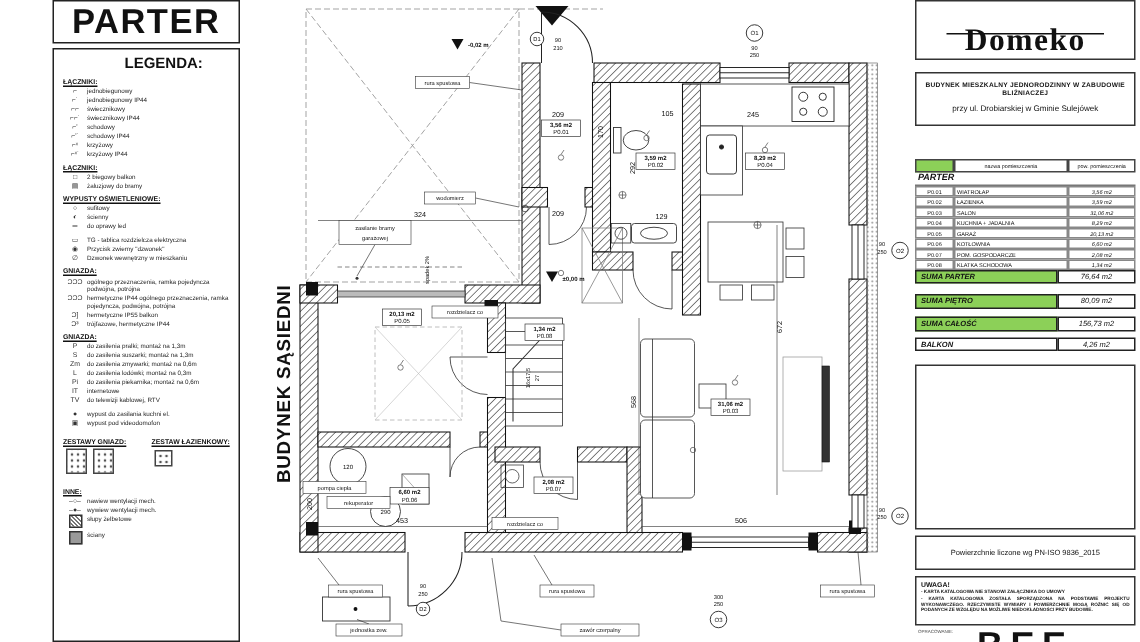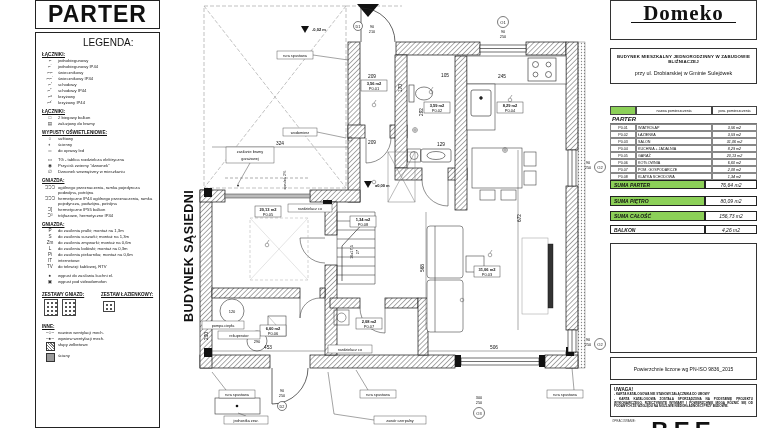--- a/index.html
+++ b/index.html
@@ -4,36 +4,36 @@
 <style>
   html,body{margin:0;padding:0;background:#fff;}
   .sheet{position:relative;width:760px;height:428px;background:#fff;overflow:hidden;
          font-family:"Liberation Sans",sans-serif;color:#111;}
   
   .title-box{position:absolute;left:35px;top:0;width:125px;height:29px;border:1px solid #222;
              box-sizing:border-box;display:flex;align-items:center;justify-content:center;}
   .title-box span{font-size:23px;font-weight:bold;letter-spacing:1px;}
   .legend-box{position:absolute;left:35px;top:32px;width:125px;height:396px;border:1px solid #222;
               box-sizing:border-box;padding:4px 3px 2px 6px;overflow:hidden;}
-  .legend-heading{font-size:10px;font-weight:normal;margin-bottom:2px;padding-left:41px;}
+  .legend-heading{font-size:10px;font-weight:bold;margin-bottom:2px;padding-left:41px;}
   .lg-head{font-size:4.6px;font-weight:bold;text-decoration:underline;margin:3.5px 0 1.5px 0;}
   .lg-row{display:flex;align-items:flex-start;line-height:5.2px;margin-bottom:0.8px;}
   .lg-ic{flex:0 0 16px;font-size:4.6px;color:#333;text-align:center;}
   .lg-lb{flex:1;font-size:4.2px;color:#222;}
   .hatchsq{width:7px;height:7px;border:0.5px solid #333;display:inline-block;
            background:repeating-linear-gradient(45deg,#fff 0 1px,#777 1px 2px);}
   .solidsq{width:7px;height:7px;border:0.5px solid #333;display:inline-block;background:#9a9a9a;}
   .zestawy{display:flex;gap:4px;margin-top:4px;}
   .z-col{flex:1;}
   .cluster{display:inline-block;width:12px;height:15px;border:0.5px solid #444;margin:1px 2px 0 2px;
            background-image:radial-gradient(#555 0.8px, transparent 1.1px);background-size:4px 4px;background-position:1px 1px;}
   .cluster.small{width:10px;height:9px;}
   
   .rp-box{position:absolute;left:610px;width:147px;border:0.8px solid #333;background:#fff;box-sizing:border-box;}
-  .logo-box{top:0;height:40px;display:flex;align-items:flex-start;justify-content:center;}
+  .logo-box{top:0;height:40px;display:flex;align-items:flex-end;justify-content:center;}
   .logo-text{font-family:"Liberation Serif",serif;font-weight:bold;font-size:21px;letter-spacing:1px;}
   .logo-strike{position:absolute;left:20px;right:20px;top:21px;border-top:1.2px solid #111;}
   .desc-box{top:48px;height:36px;text-align:center;padding-top:5px;}
   .desc1{font-size:4.4px;font-weight:bold;letter-spacing:0.2px;}
   .desc2{font-size:5.4px;margin-top:6px;}
   .table-box{top:106px;}
   .thead{display:flex;height:9px;}
   .th{border:0.5px solid #444;box-sizing:border-box;font-size:3.6px;display:flex;align-items:center;justify-content:center;}
   .c0{width:26px;flex:none;}
   .c1{flex:1;}

